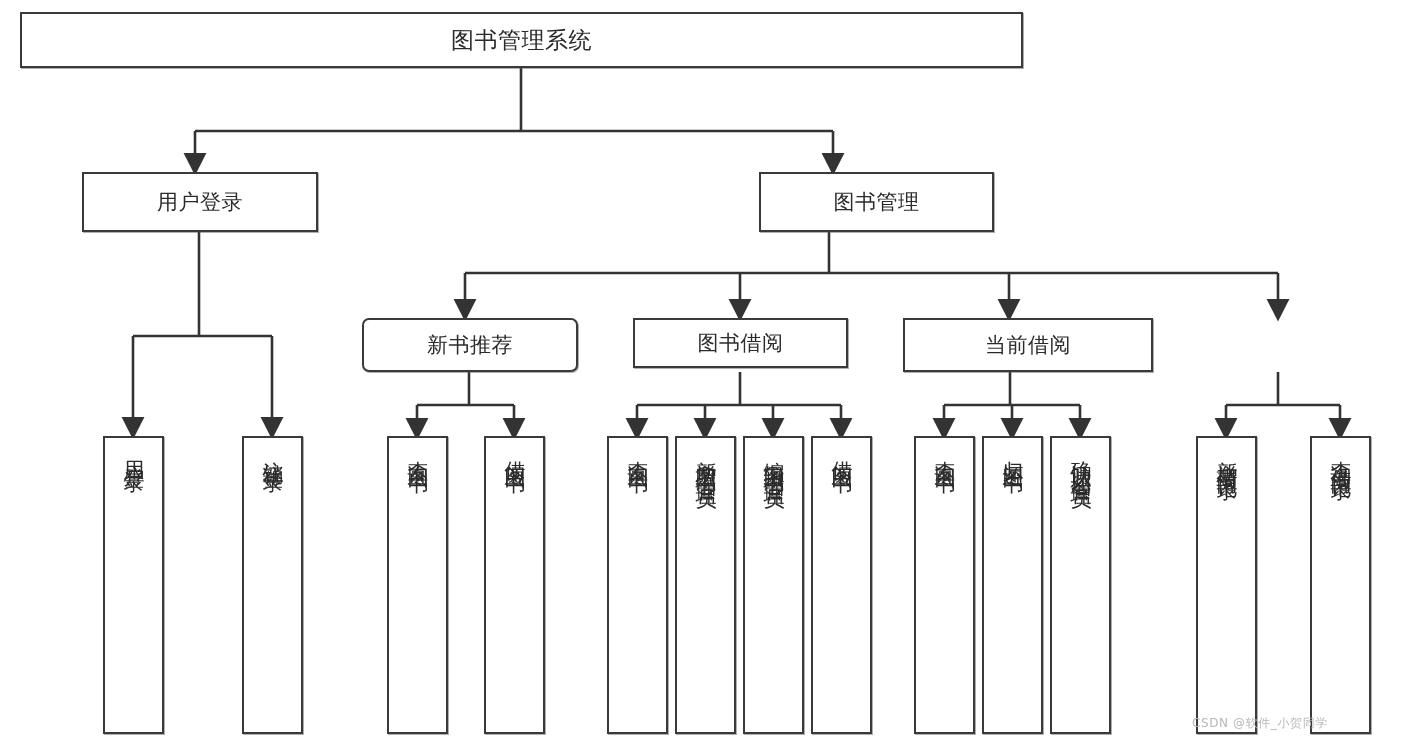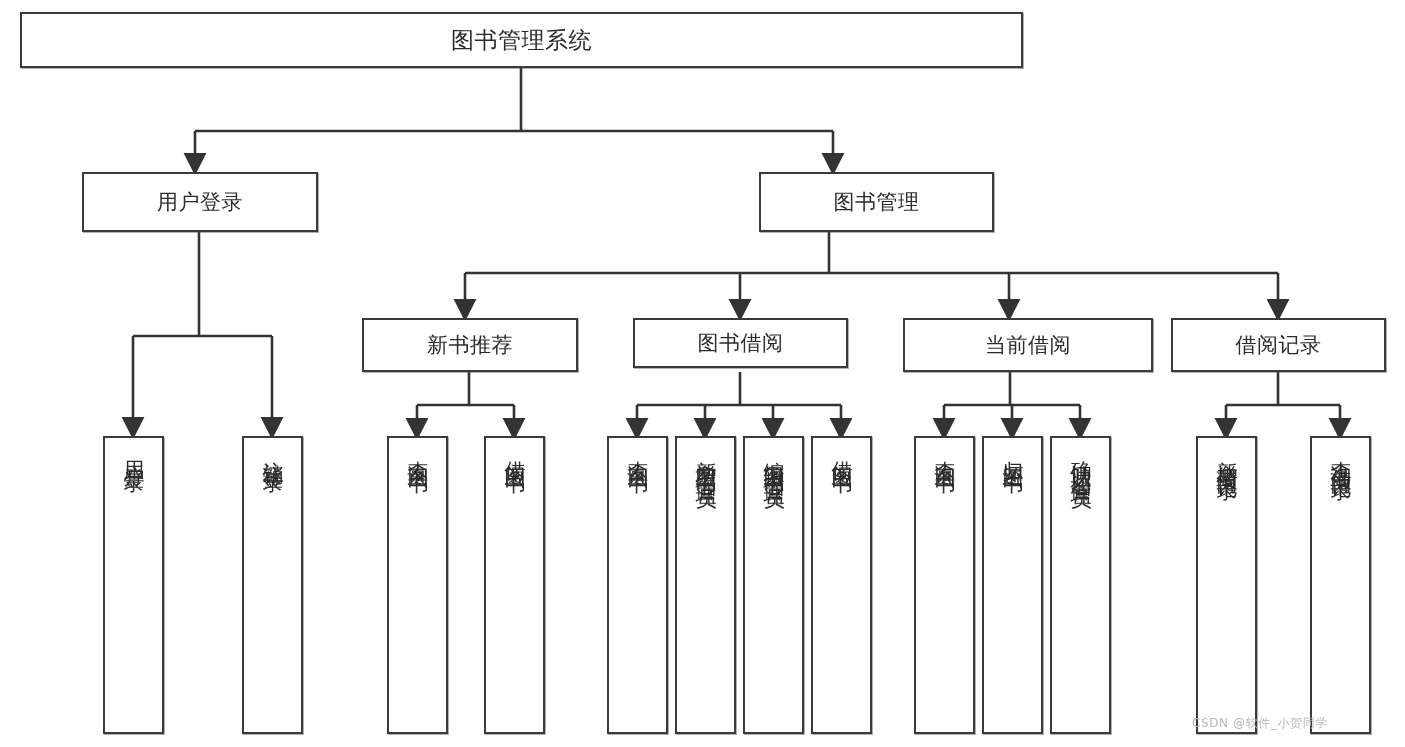--- a/index.html
+++ b/index.html
@@ -128,35 +128,32 @@
   </div>
 
   <div class="node-box level1" style="left:82px; top:172px; width:236px; height:60px;">
     <span class="node-label">用户登录</span>
   </div>
 
   <div class="node-box level1" style="left:712px; top:172px; width:235px; height:60px;margin-left:47px;">
     <span class="node-label">图书管理</span>
   </div>
 
-  <div class="node-box level2" style="left:362px; top:318px; width:216px; height:54px;">
+  <div class="node-box level2" style="left:362px; top:318px; width:216px; height:54px;border-radius:7px;">
     <span class="node-label">新书推荐</span>
   </div>
 
   <div class="node-box level2" style="left:633px; top:318px; width:215px; height:50px;">
     <span class="node-label">图书借阅</span>
   </div>
 
   <div class="node-box level2" style="left:903px; top:318px; width:250px; height:54px;">
     <span class="node-label">当前借阅</span>
   </div>
 
-  <div class="node-box level2" style="left:1171px; top:318px; width:215px; height:54px;">
-    <span class="node-label">借阅记录</span>
-  </div>
 
   <div class="node-box leaf" style="left:103px; top:436px; width:61px; height:298px;">
     <span class="node-label">用户登录</span>
   </div>
 
   <div class="node-box leaf" style="left:242px; top:436px; width:61px; height:298px;">
     <span class="node-label">注销登录</span>
   </div>
 
   <div class="node-box leaf" style="left:387px; top:436px; width:61px; height:298px;">

